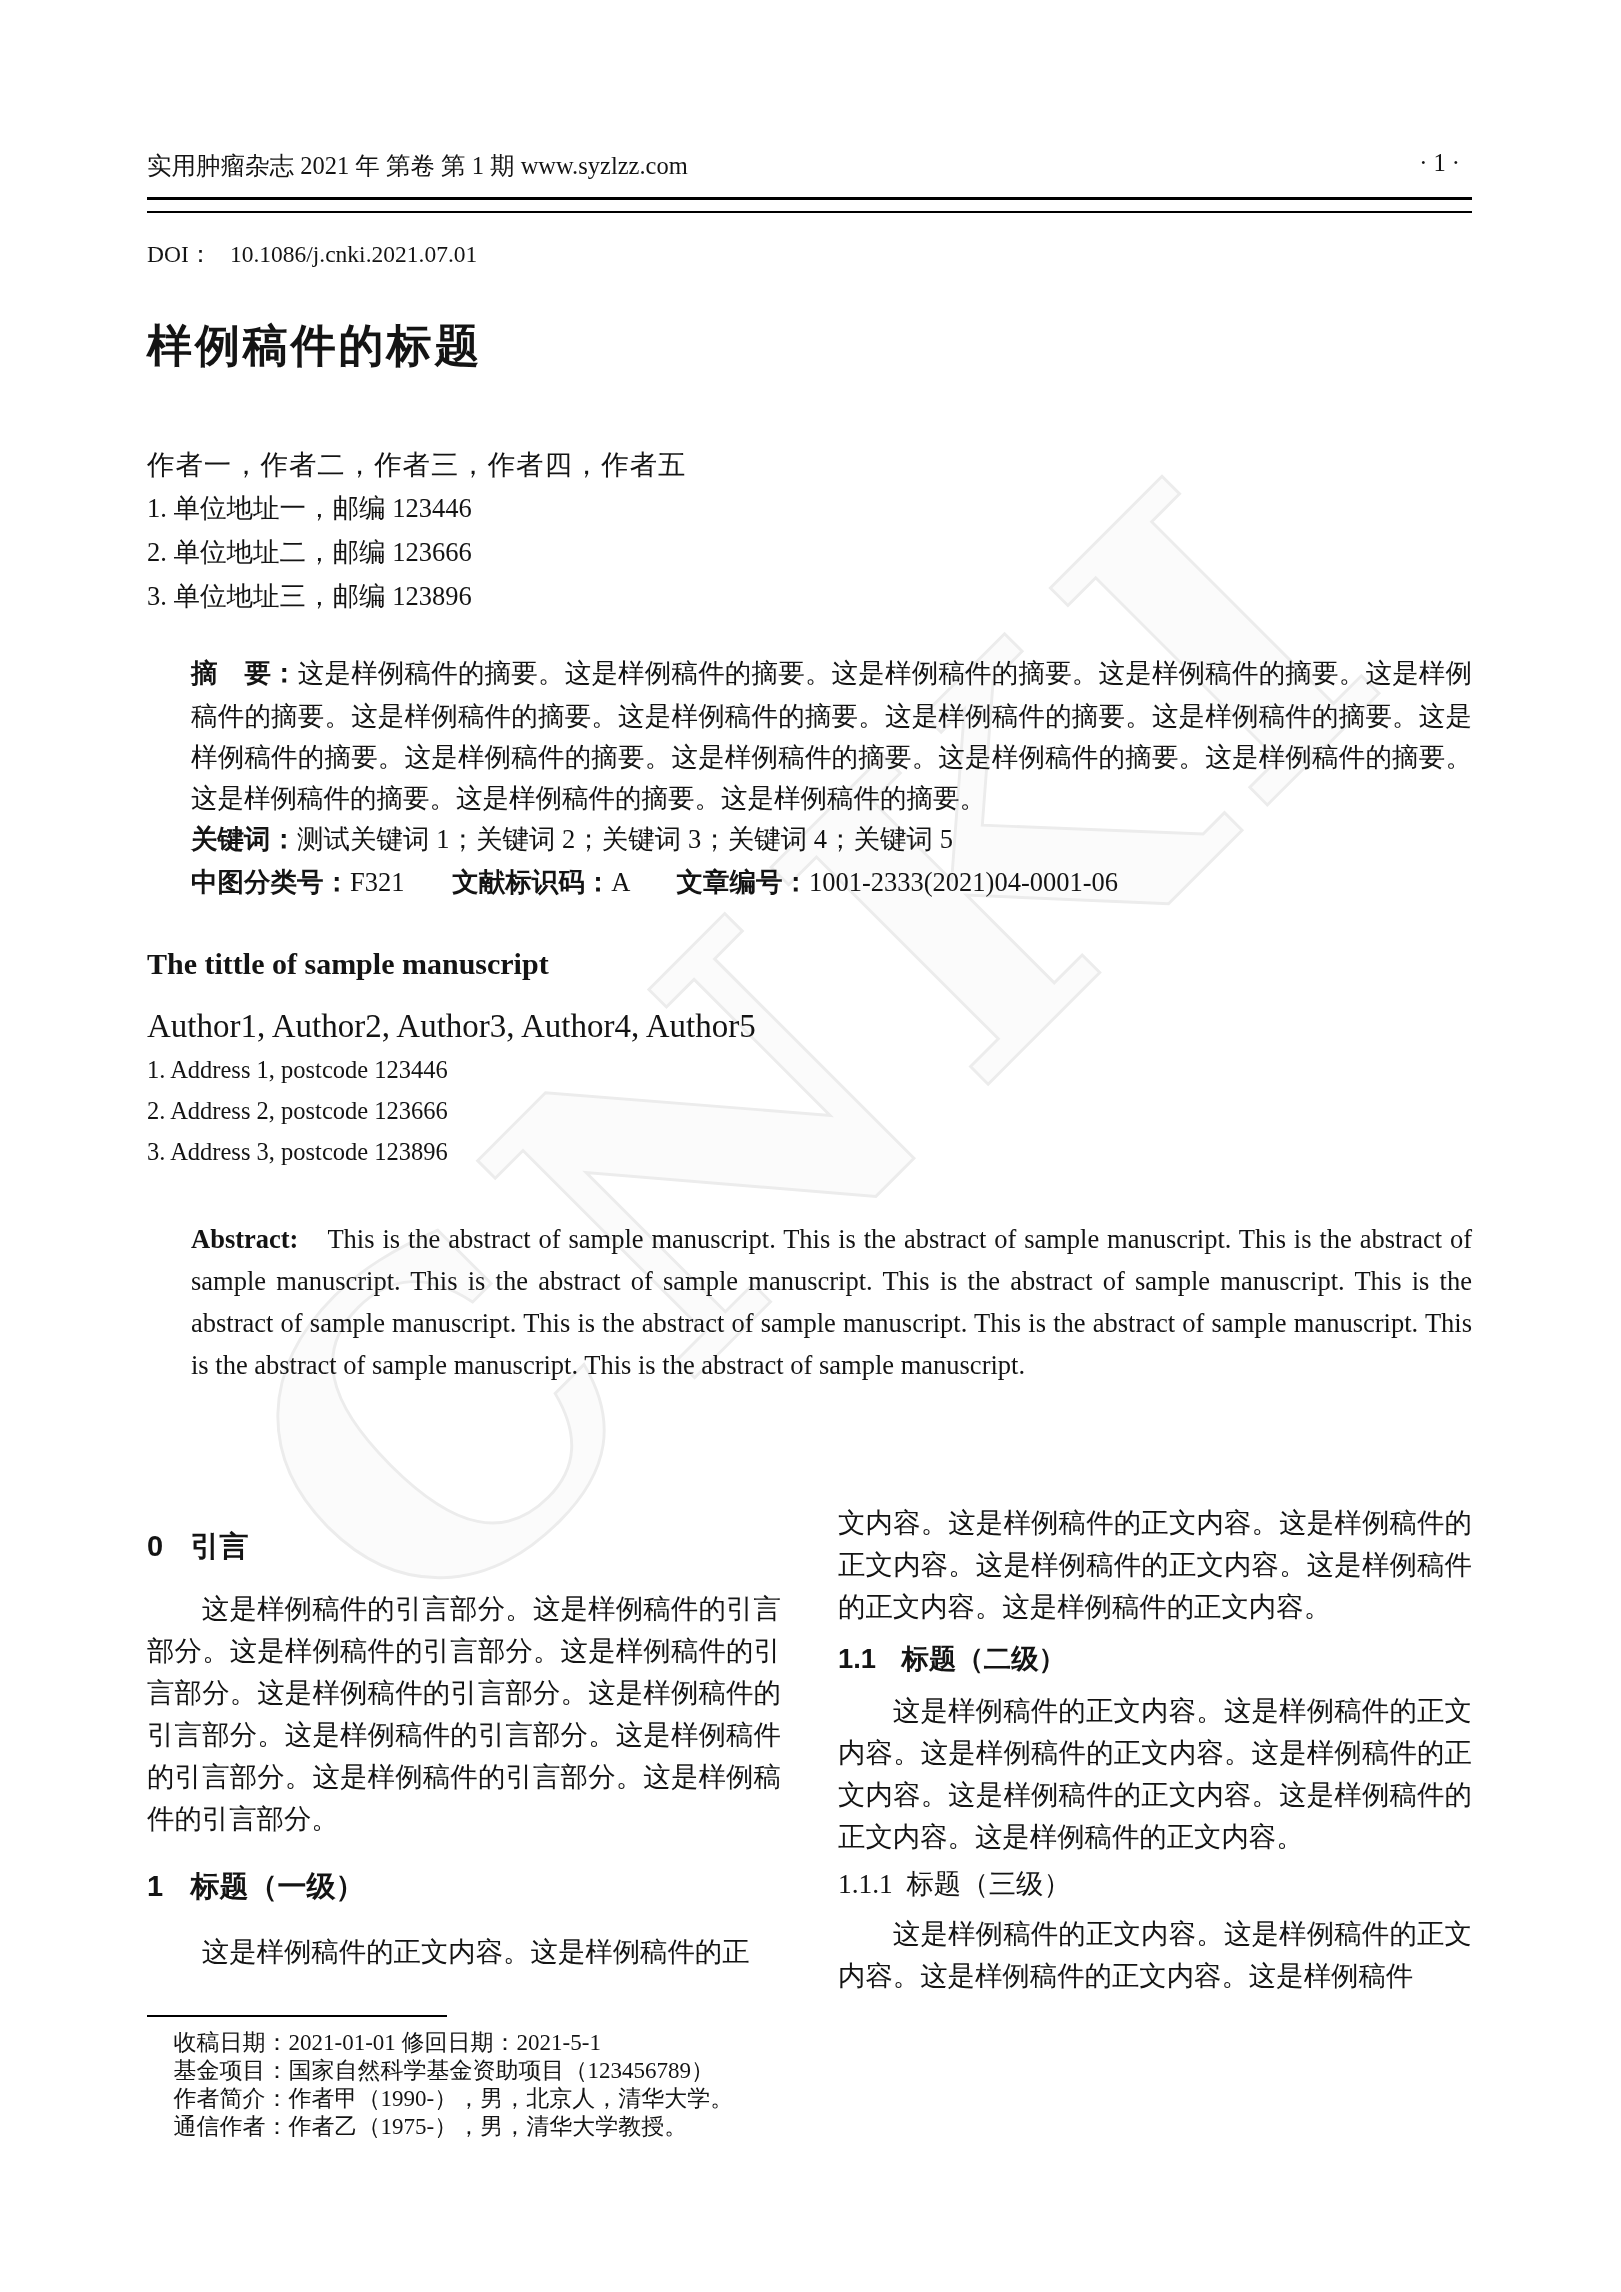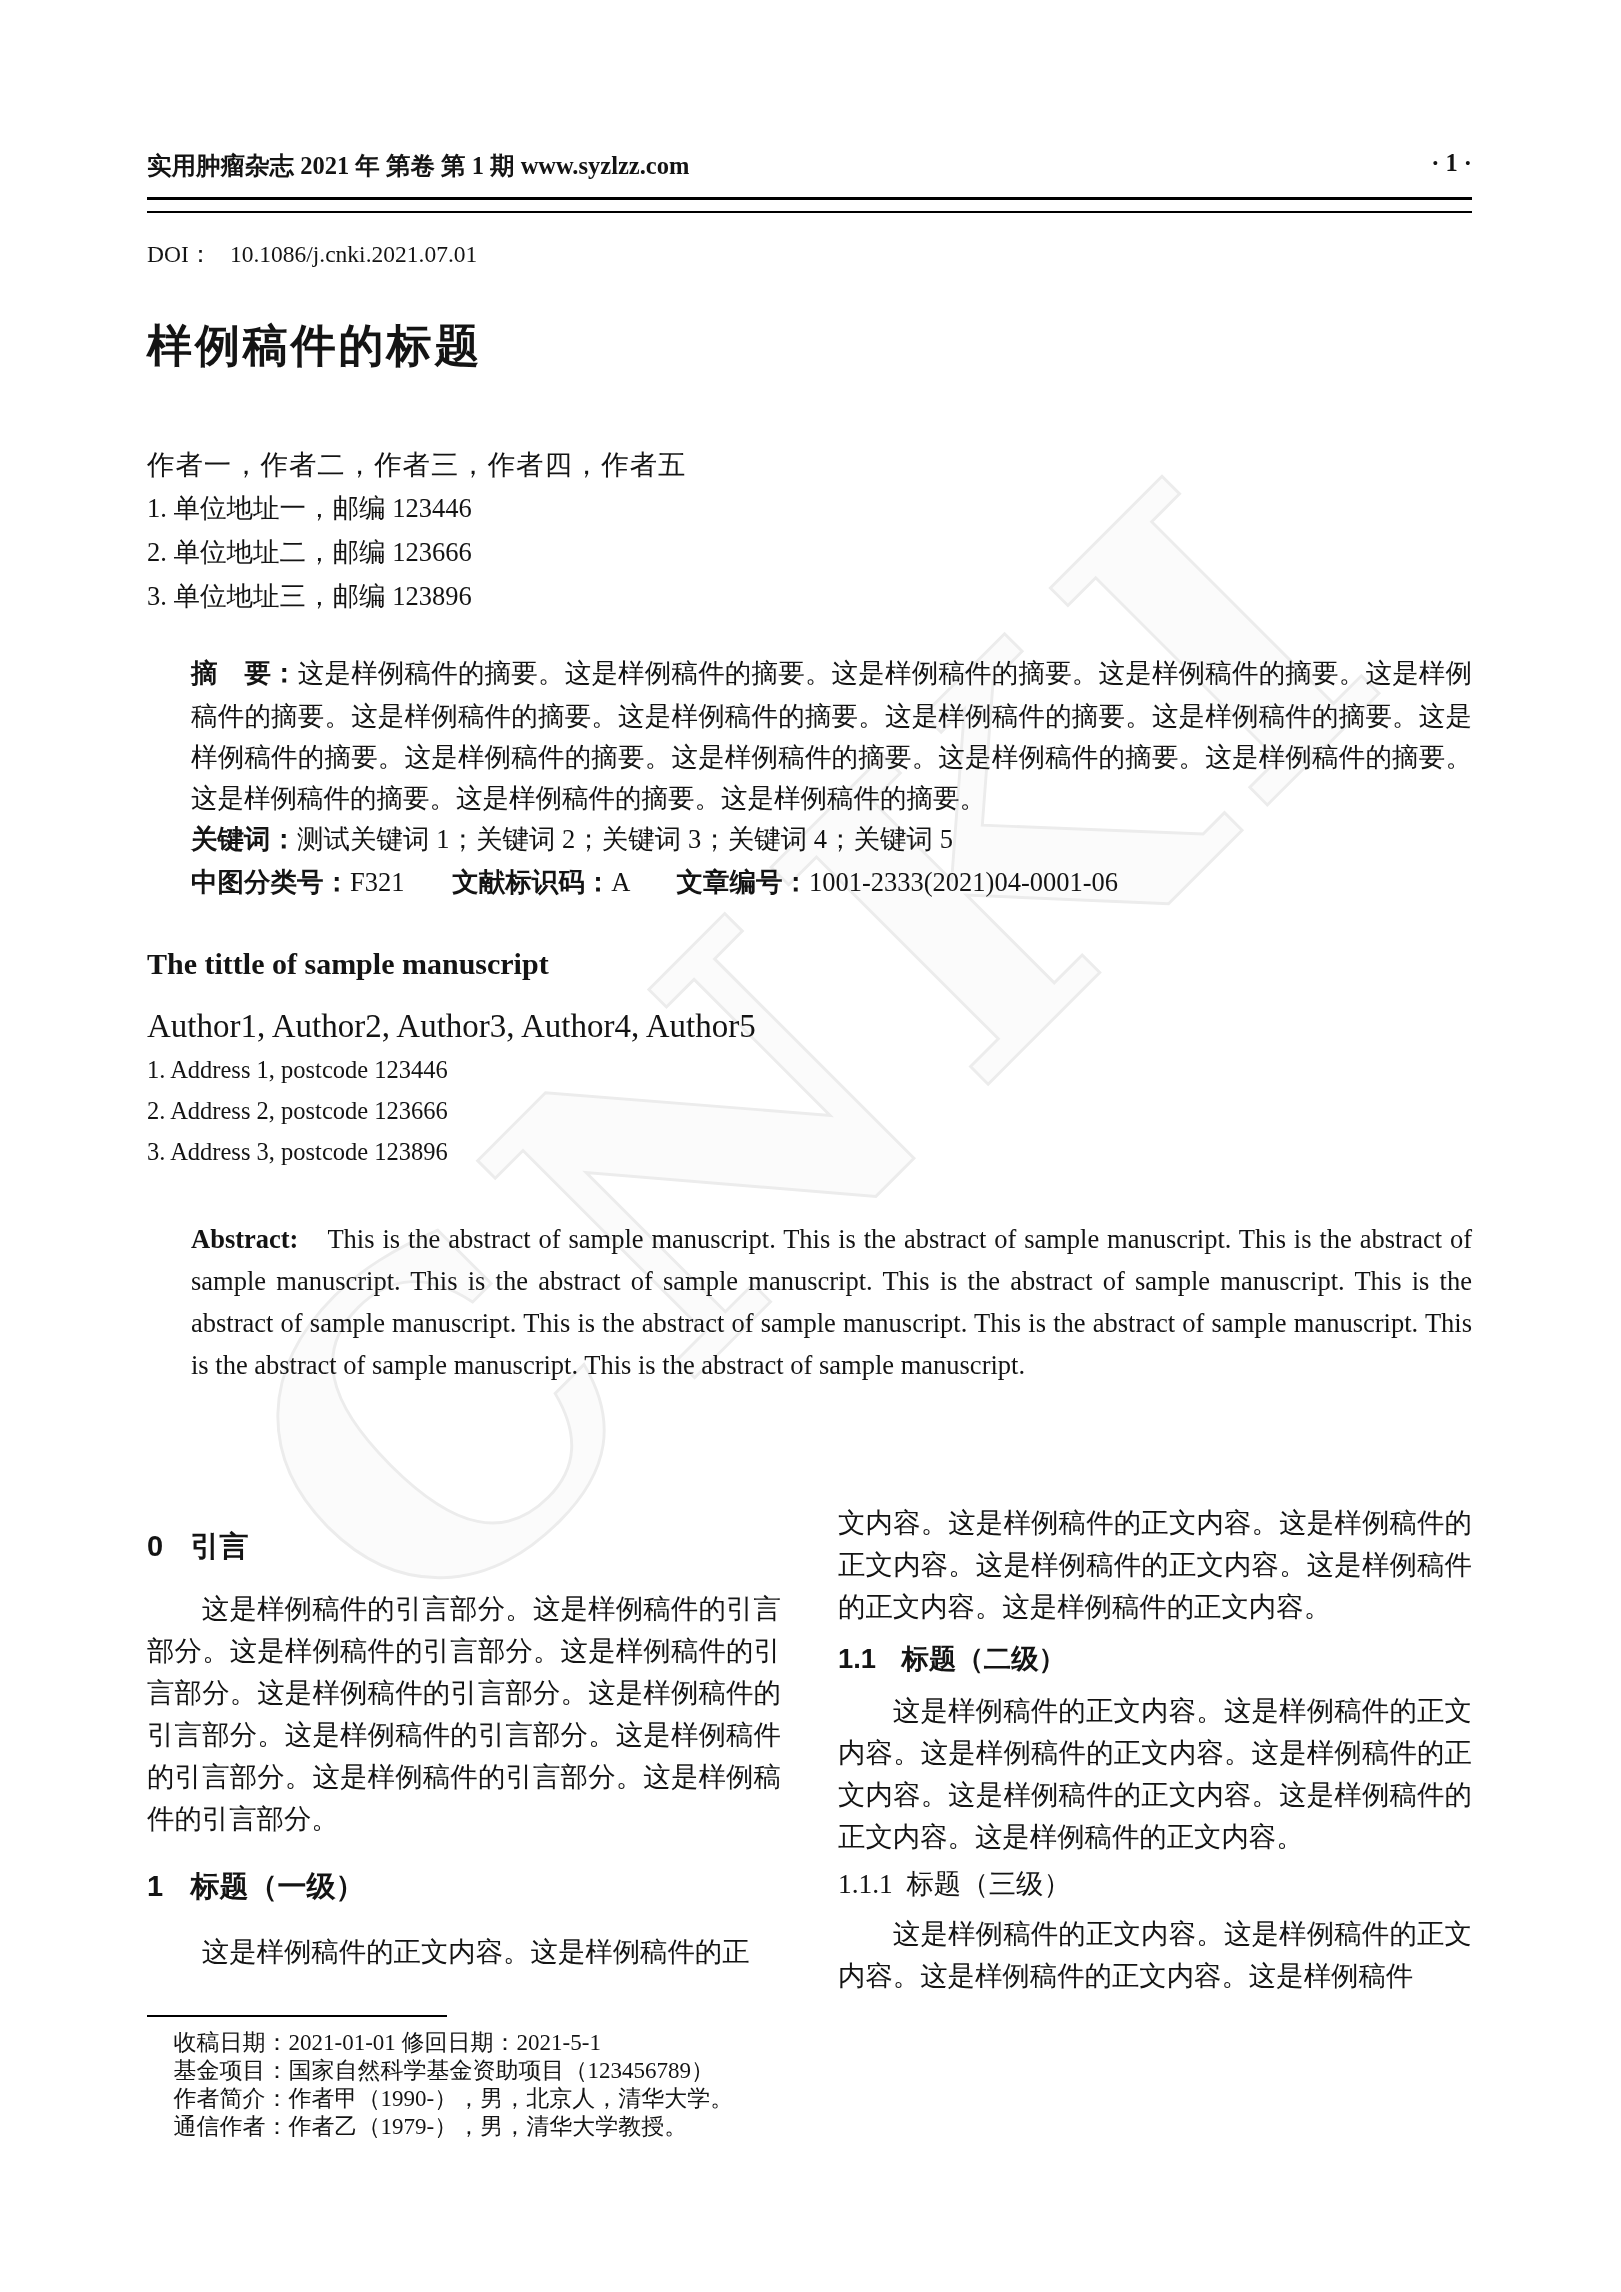--- a/index.html
+++ b/index.html
@@ -22,21 +22,21 @@
     font-weight:bold;
     font-size:421px; letter-spacing:29px;
     color:#fbfbfb;
     -webkit-text-stroke:2.9px #ececec;
     white-space:nowrap;
     z-index:0;
   }
   .layer { position:absolute; z-index:1; }
 
   
-  .header { top:149px; left:147px; right:149px; display:flex; justify-content:space-between; font-size:24.5px;font-weight:bold; }
+  .header { top:149px; left:147px; right:161px; display:flex; justify-content:space-between; font-size:24.5px; }
   .rule-double { top:197px; left:147px; right:149px; height:10.8px; border-top:3.9px solid #000; border-bottom:2.9px solid #000; }
 
   .doi-line { top:238px; left:147px; font-size:23.5px; }
   .doi-line .doi-label { margin-right:17.6px; }
 
   .cn-title { top:316px; left:147px; font-size:45px; font-weight:bold; letter-spacing:2.9px; }
   .cn-authors { top:447px; left:147px; font-size:27.4px; letter-spacing:1px;text-align:right; }
   .cn-affils { top:486px; left:147px; font-size:26.5px; line-height:44px; }
 
   .cn-abstract { top:653px; left:191px; right:149px; font-size:26.5px; line-height:41px; text-align:justify; }
@@ -145,18 +145,18 @@
     </div>
 
   </div>
 
   <div class="layer footnote">
     <div class="fn-rule"></div>
     <div class="fn-lines">
       <div>收稿日期：2021-01-01 修回日期：2021-5-1</div>
       <div>基金项目：国家自然科学基金资助项目（123456789）</div>
       <div>作者简介：作者甲（1990-），男，北京人，清华大学。</div>
-      <div>通信作者：作者乙（1979-），男，清华大学教授。</div>
+      <div>通信作者：作者乙（1975-），男，清华大学教授。</div>
     </div>
   </div>
 
 </div>
 
 
 </body></html>

